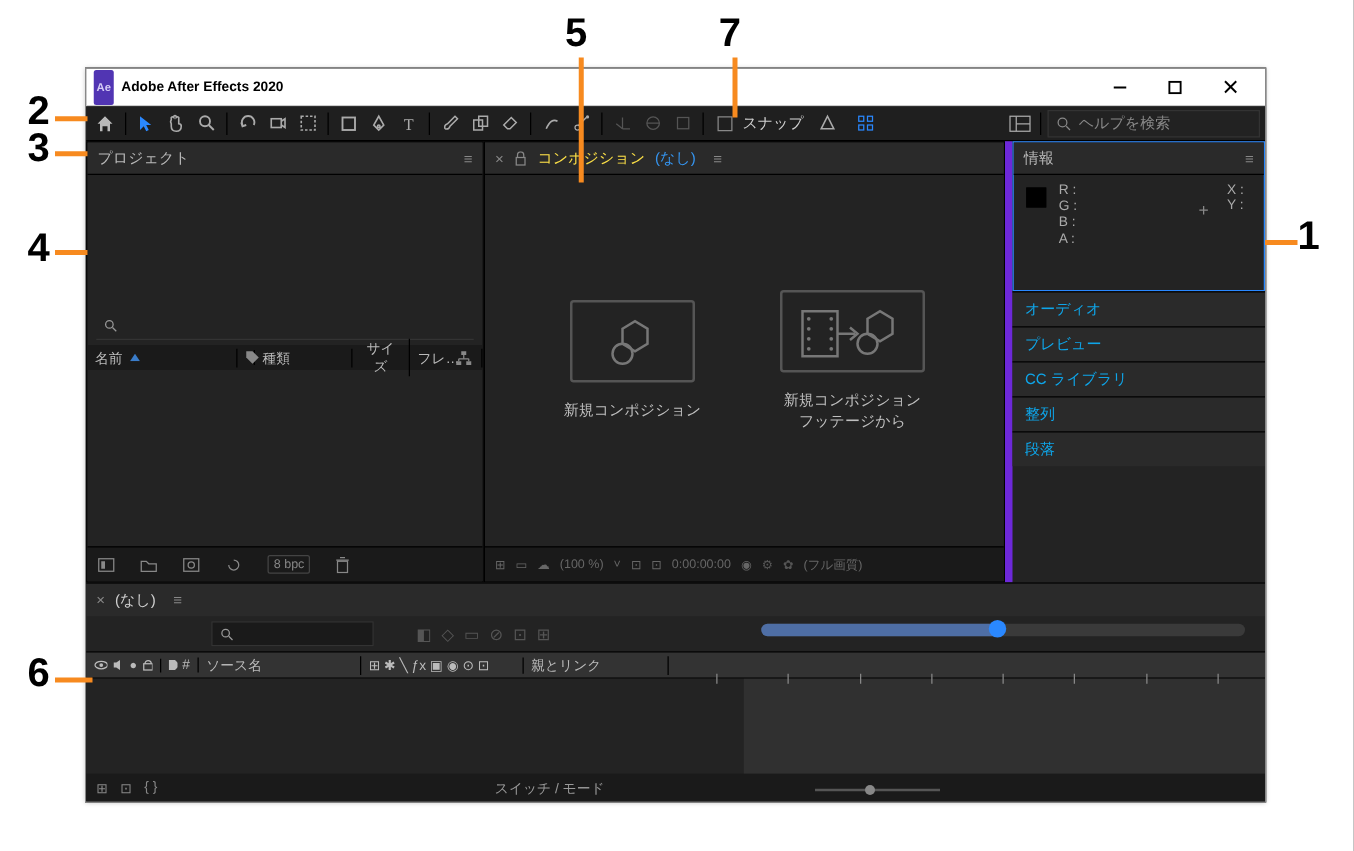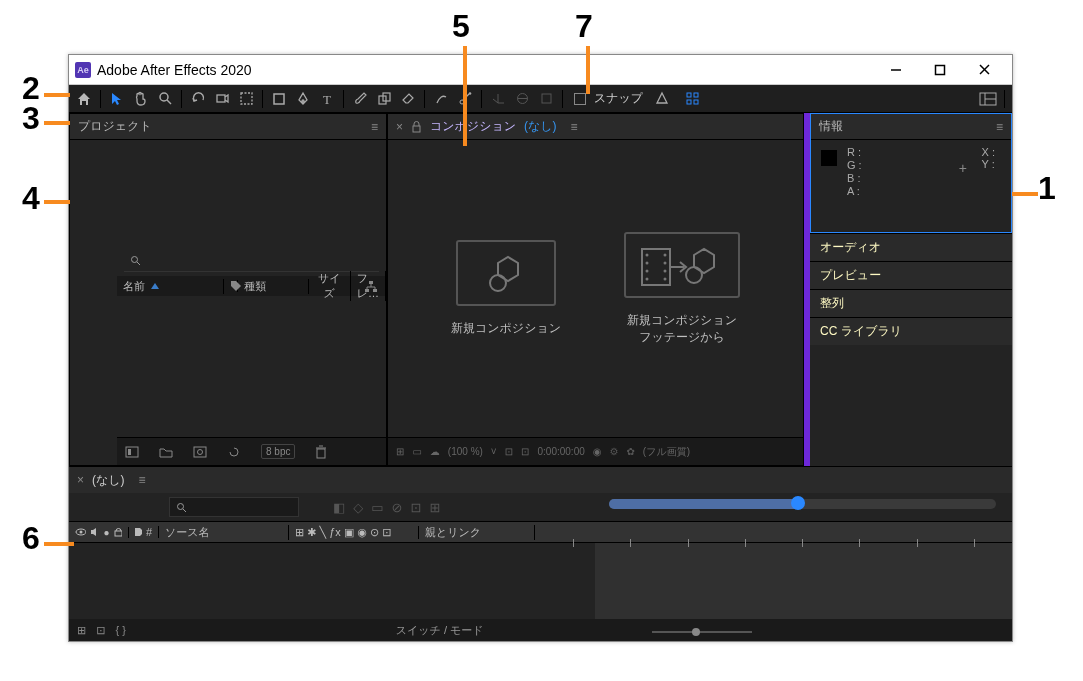--- a/index.html
+++ b/index.html
@@ -34,24 +34,24 @@
     background: #161616;
     box-shadow: 0 0 4px rgba(0,0,0,.25);
     display: flex; flex-direction: column;
   }
   .titlebar {
     height: 30px; background: #fff; color: black;
     display: flex; align-items: center; padding: 0 6px;
     border-bottom: 1px solid #ccc;
   }
   .titlebar .ae-icon {
-    width: 16px; height: 16px; background: #5135b3; margin-right: 6px;
+    width: 16px; height: 28px; background: #5135b3; margin-right: 6px;
     font-size: 9px; color: #d5ccf5; display:flex; align-items:center; justify-content:center; font-weight:bold; border-radius:2px;
   }
-  .titlebar .title { font-size: 14px; flex: 0 0 auto; }
+  .titlebar .title { font-size: 11px; flex: 0 0 auto; font-weight: bold; }
   .titlebar .spacer { flex: 1; }
   .winbtn { width: 44px; height: 28px; display:flex; align-items:center; justify-content:center; color:#000; font-size:14px;}
   .winbtn svg { stroke: #000; }
   .menubar {
     height: 24px; background: #fff; color: #000;
     display:flex; align-items:center; padding: 0 2px; gap: 0;
     border-bottom: 1px solid #ccc;
     font-size: 12px;
   }
   .menubar .item { padding: 2px 8px; white-space: nowrap; }
@@ -82,21 +82,21 @@
   .panel {
     background:#232323; border:1px solid #000; display:flex; flex-direction:column;
   }
   .panel-header {
     height: 26px; display:flex; align-items:center; gap:8px;
     padding: 0 8px; color:#b8b8b8; background:#2a2a2a;
     border-bottom: 1px solid #000;
   }
   .panel-header .ham { margin-left:auto; color:#888;}
   .project-col { width: 318px; display:flex; flex-direction:column;}
-  .project-col .body { flex:1; background:#232323; display:flex; flex-direction:column;padding-left:47px;}
+  .project-col .body { flex:1; background:#232323; display:flex; flex-direction:column;}
   .proj-search {
     height:22px; margin: 110px 7px 4px 7px; border-bottom:1px solid #333;
     display:flex; align-items:center; gap:6px; padding-left:6px; color:#999;
   }
   .proj-table-header {
     height:20px; background:#1a1a1a; display:flex; align-items:center;
     font-size:11px; color:#bbb;
   }
   .proj-th { padding:0 6px; border-right:1px solid #000;}
   .proj-th.name { width:120px; display:flex; align-items:center; gap:6px;}
@@ -110,21 +110,21 @@
     display:flex; align-items:center; gap:20px; padding:0 8px; color:#888;
   }
   .proj-footer .bpc { font-size:10px; border:1px solid #444; padding:1px 4px; border-radius:2px;}
   .center-col { flex:1; display:flex; flex-direction:column; }
   .comp-header {
     height:26px; display:flex; align-items:center; padding:0 8px; gap:8px;
     background:#2a2a2a; border-bottom:1px solid #000;
   }
   .comp-header .x{color:#888}
   .comp-header .lock{color:#888}
-  .comp-header .comp-title{color:#c4b5fd}
+  .comp-header .comp-title{color:#fde047}
   .comp-header .none{color:#3595f0}
   .comp-body { flex:1; display:flex; align-items:center; justify-content:space-evenly; background:#232323;}
   .comp-card {
     display:flex; flex-direction:column; align-items:center; gap:14px; color:#aaa;
   }
   .comp-card .iconbox {
     width: 100px; height: 66px; border:2px solid #555; border-radius:3px;
     display:flex; align-items:center; justify-content:center;
   }
   .comp-card .label { font-size:12px; color:#bfbfbf; text-align:center; line-height:1.4;}
@@ -141,21 +141,21 @@
     border:1px solid #2a88ff; padding:0; background:#232323;
   }
   .info-panel .panel-header { background:#2a2a2a;}
   .info-body { height:92px; padding:6px 10px; display:flex; gap:10px; color:#aaa; font-size:11px; position:relative;}
   .swatch { width:16px; height:16px; background:#000; border:1px solid #000; margin-top:4px;}
   .info-rgba { display:flex; flex-direction:column; gap:1px;}
   .info-xy { position:absolute; right:16px; top:6px; display:flex; flex-direction:column; font-size:11px;}
   .info-plus { position:absolute; right:44px; top:20px; color:#888; font-size:14px;}
   .right-item {
     height:28px; border-top:1px solid #000; background:#2a2a2a;
-    display:flex; align-items:center; padding:0 10px; color:#fef9c3; font-size:12px;
+    display:flex; align-items:center; padding:0 10px; color:#0ea5e9; font-size:12px;
   }
   
   .bottom {
     height: 175px; border-top:1px solid #000; background:#232323;
     display:flex; flex-direction:column;
   }
   .tl-header {
     height:26px; background:#2a2a2a; display:flex; align-items:center; gap:8px; padding:0 8px;
   }
   .tl-controls {
@@ -376,20 +376,27 @@
     </div>
     <div class="spacer"></div>
     <div class="toolbtn">
       <svg width="18" height="14">
           <rect x="1" y="1" width="16" height="12" fill="none" stroke="#aaa"></rect>
           <line x1="6" y1="1" x2="6" y2="13" stroke="#aaa"></line>
           <line x1="6" y1="7" x2="17" y2="7" stroke="#aaa"></line>
         </svg>
     </div>
     <div class="tool-sep"></div>
+    <div class="searchbar">
+      <svg width="12" height="12">
+          <circle cx="5" cy="5" r="3.5" fill="none" stroke="#888"></circle>
+          <line x1="8" y1="8" x2="11" y2="11" stroke="#888"></line>
+        </svg>
+      <span>ヘルプを検索</span>
+    </div>
   </div>
 
   <div class="main">
 
     <div class="project-col panel">
       <div class="panel-header">
         <span>プロジェクト</span>
         <span class="ham">≡</span>
       </div>
       <div class="body">
@@ -540,22 +547,23 @@
           </div>
           <div class="info-plus">+</div>
           <div class="info-xy">
             <span>X :</span>
               <span>Y :</span>
           </div>
         </div>
       </div>
       <div class="right-item">オーディオ</div>
       <div class="right-item">プレビュー</div>
+      <div class="right-item">CC ライブラリ</div>
       <div class="right-item">整列</div>
-      <div class="right-item">CC ライブラリ</div>
+      <div class="right-item">段落</div>
     </div>
   </div>
 
   <div class="bottom">
     <div class="tl-header">
       <span class="x" style="color:#888">×</span>
       <span>(なし)</span>
       <span class="ham" style="margin-left:6px;color:#888">≡</span>
     </div>
     <div class="tl-controls" style="position:relative">

